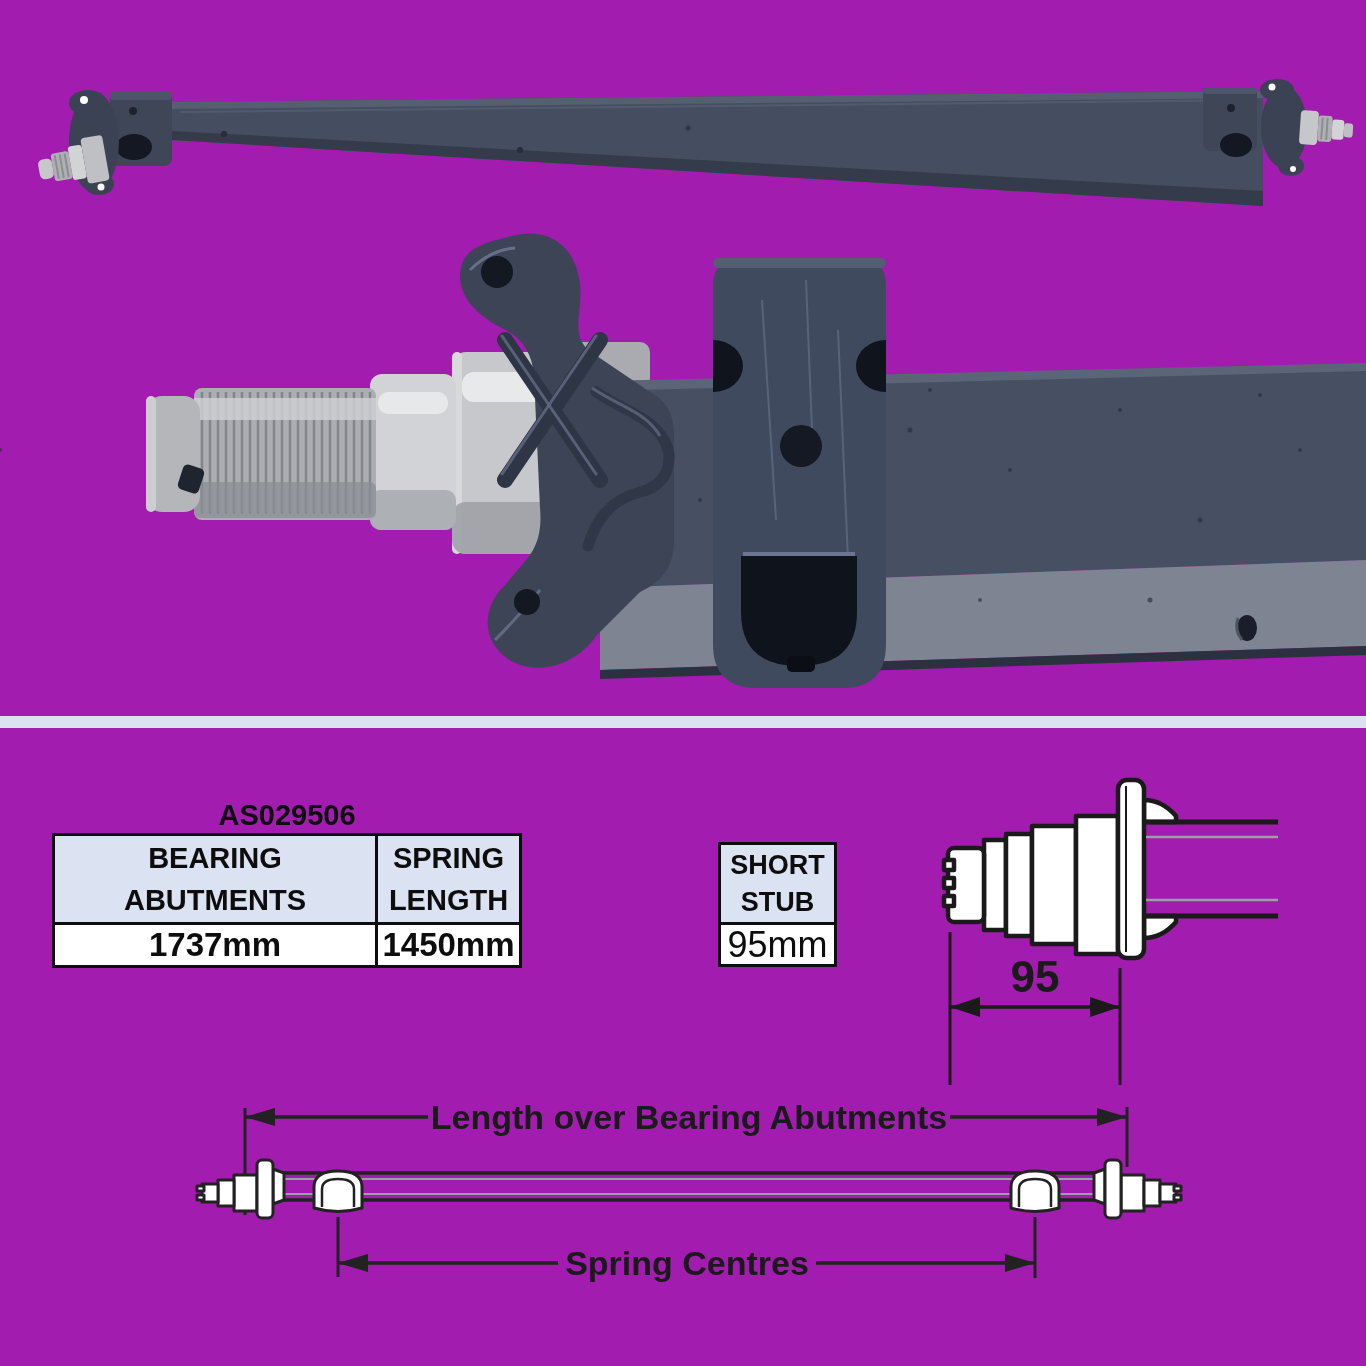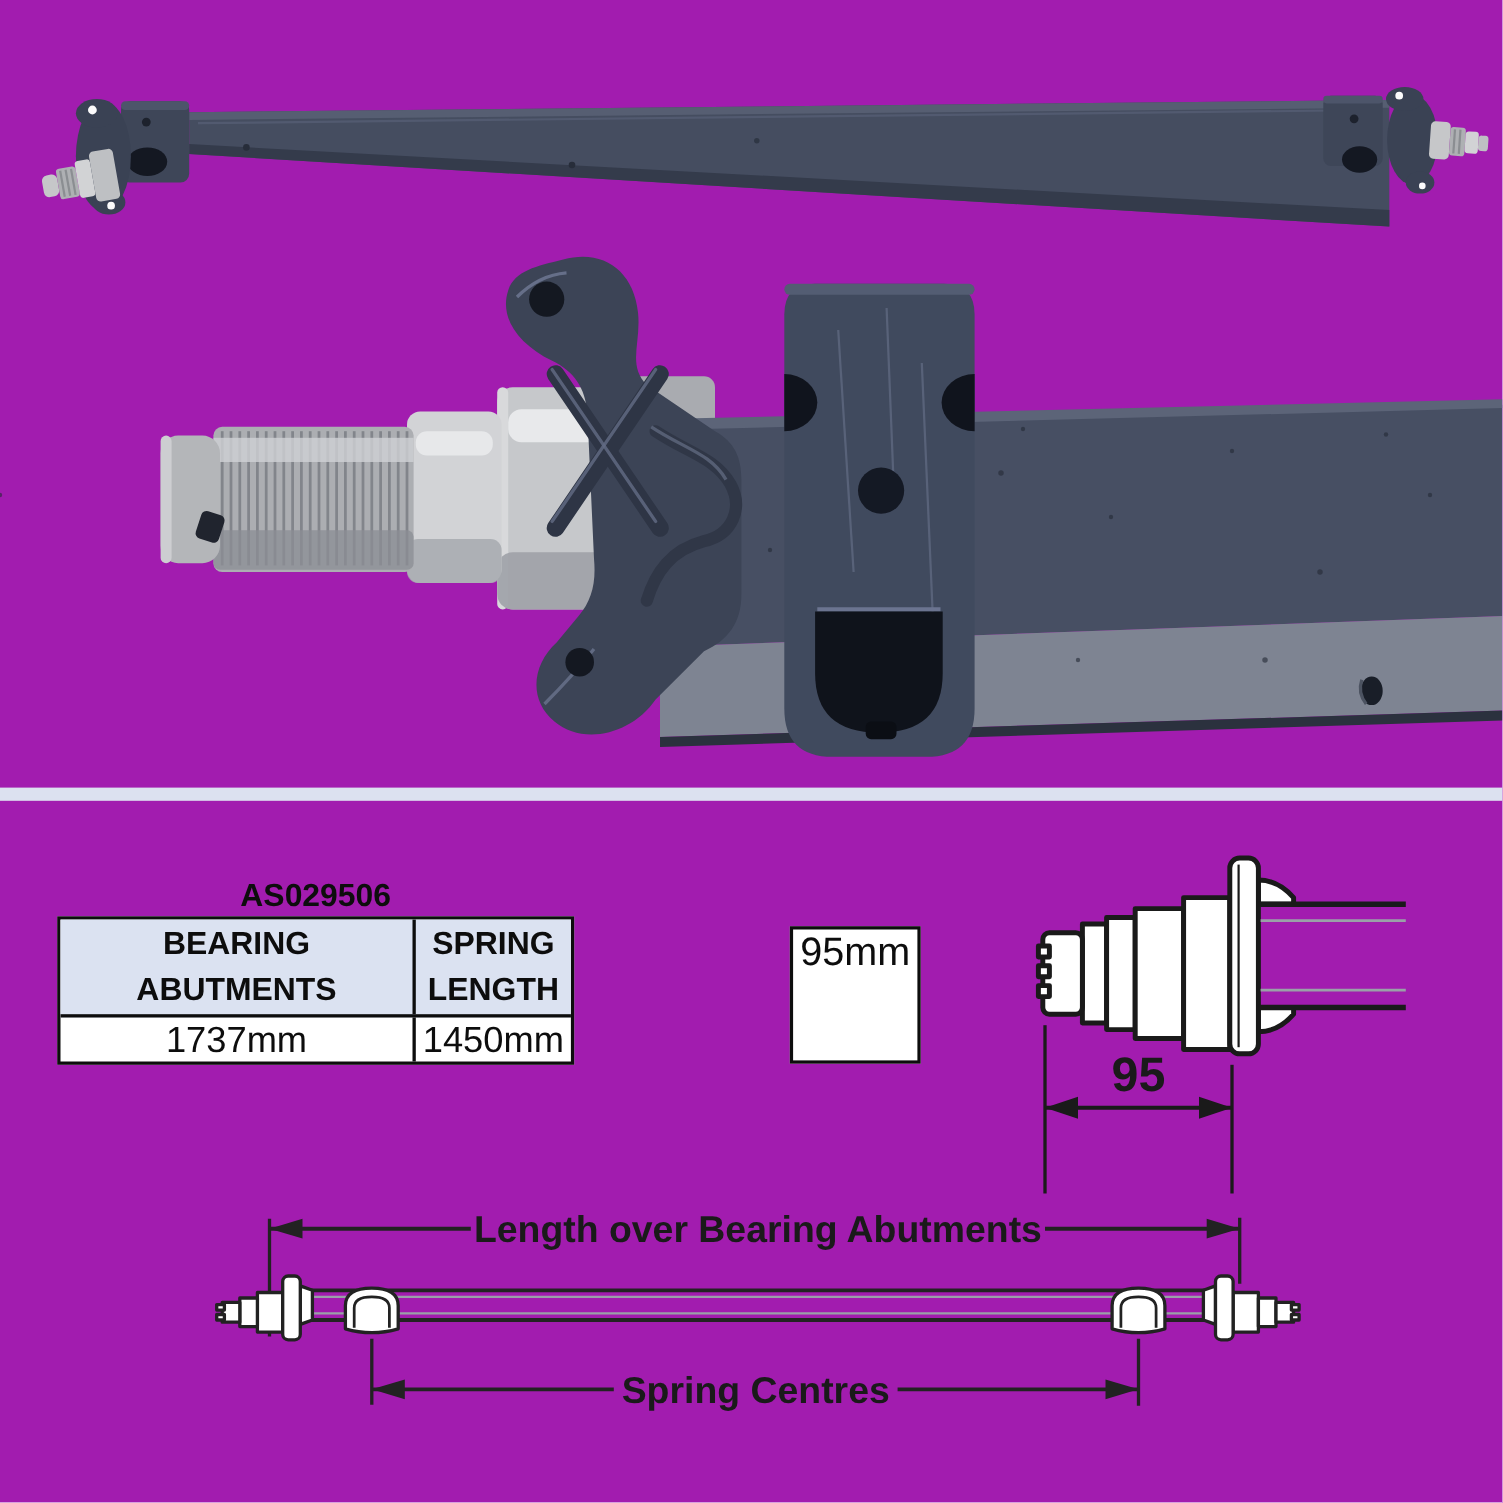--- a/index.html
+++ b/index.html
@@ -17,21 +17,21 @@
   .tbl .tr{display:flex;min-height:0;}
   .tbl .head{background:#dbe2f1;border-bottom:3px solid #0d0d0d;}
   .tbl .td{display:flex;flex-direction:column;justify-content:center;align-items:center;
            text-align:center;box-sizing:border-box;}
   .spec{left:52px;top:833px;width:470px;height:135px;}
   .spec .head{flex:1 1 auto;}
   .spec .vals{flex:0 0 40px;}
   .spec .c1{flex:0 0 323px;border-right:3px solid #0d0d0d;}
   .spec .c2{flex:1 1 auto;}
   .spec .head .ln{font-size:29px;line-height:42px;font-weight:700;}
-  .spec .vals .td{font-size:33px;font-weight:400;}
+  .spec .vals .td{font-size:33px;font-weight:700;}
   .stub{left:718px;top:842px;width:119px;height:125px;}
   .stub .head{flex:1 1 auto;}
   .stub .vals{flex:0 0 39px;}
   .stub .c1{flex:1 1 auto;}
   .stub .head .ln{font-size:27px;line-height:37px;font-weight:700;}
   .stub .vals .td{font-size:36px;font-weight:400;}
   svg text{font-family:"Liberation Sans", sans-serif;}
 </style>
 </head>
 <body>
@@ -226,20 +226,26 @@
         <div class="ln">LENGTH</div>
       </div>
     </div>
     <div class="tr vals">
       <div class="td c1">1737mm</div>
       <div class="td c2">1450mm</div>
     </div>
   </div>
 
   <div class="tbl stub">
+    <div class="tr head">
+      <div class="td c1">
+        <div class="ln">SHORT</div>
+        <div class="ln">STUB</div>
+      </div>
+    </div>
     <div class="tr vals">
       <div class="td c1">95mm</div>
     </div>
   </div>
 
   <svg class="abs" style="left:940px;top:770px;" width="400" height="330" viewBox="0 0 400 330">
     <g stroke="#1a1a1a" stroke-width="4.5" fill="#ffffff" stroke-linejoin="round">
 
       <path d="M204,52 L204,30 Q222,30 236,46 L236,52 Z"></path>
       <path d="M204,146 L204,168 Q222,168 236,152 L236,146 Z"></path>

